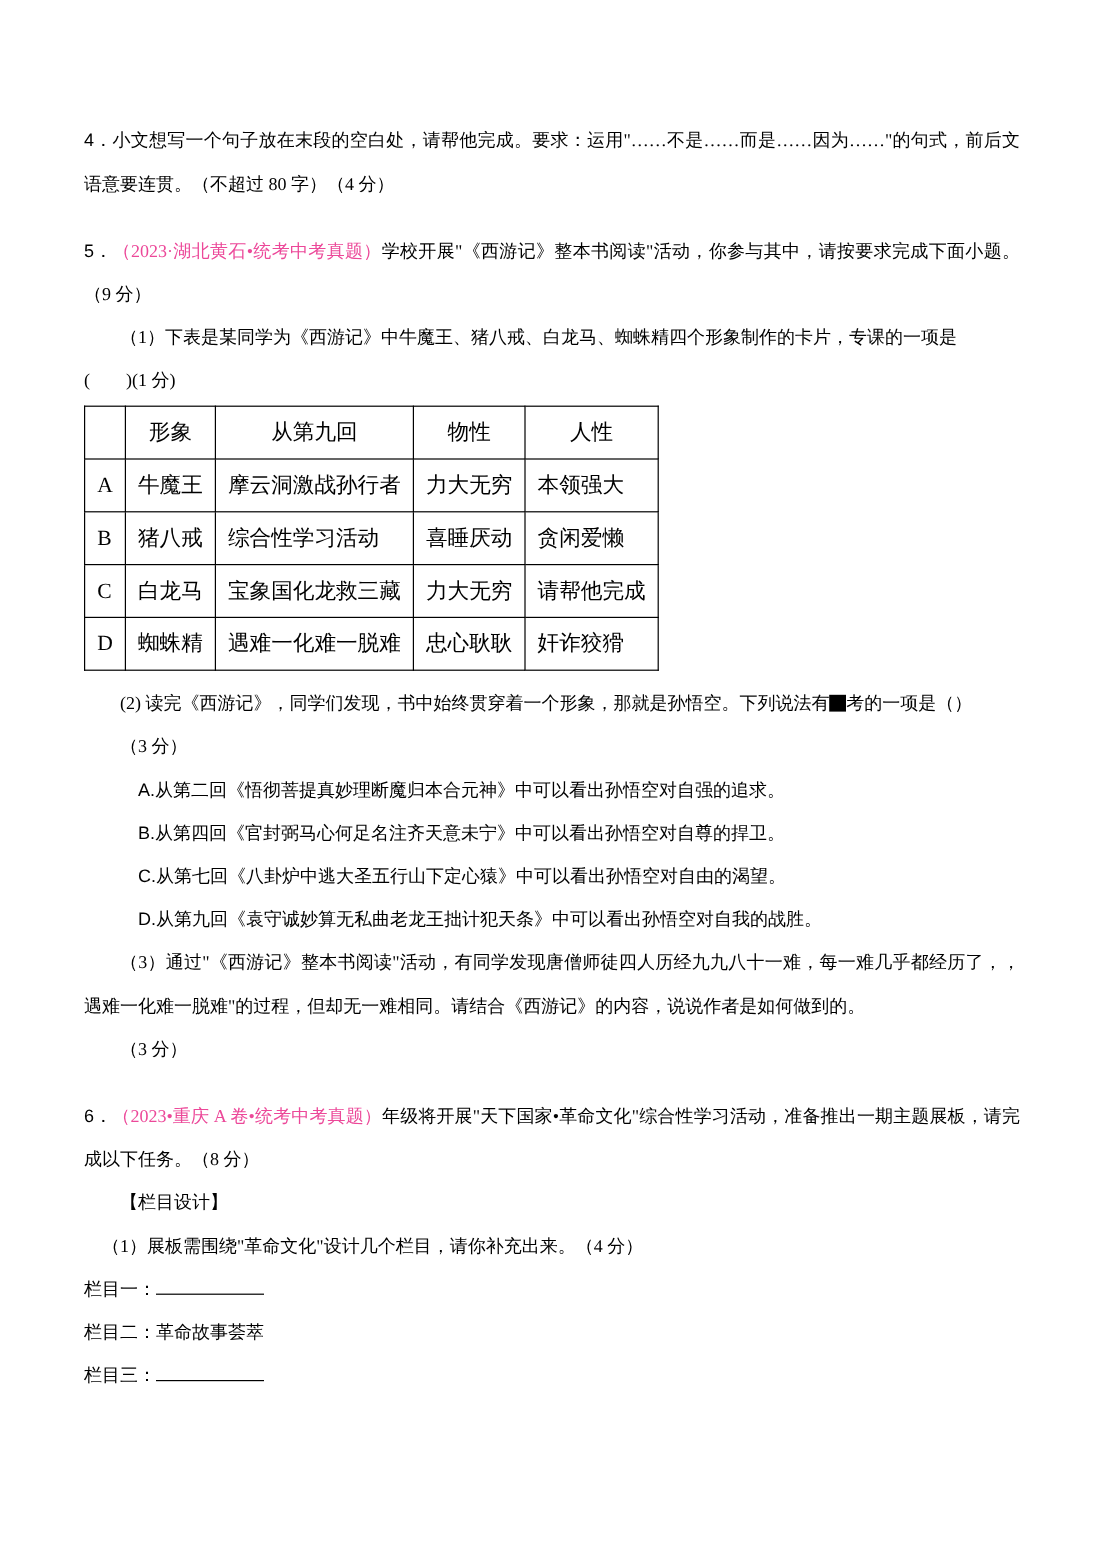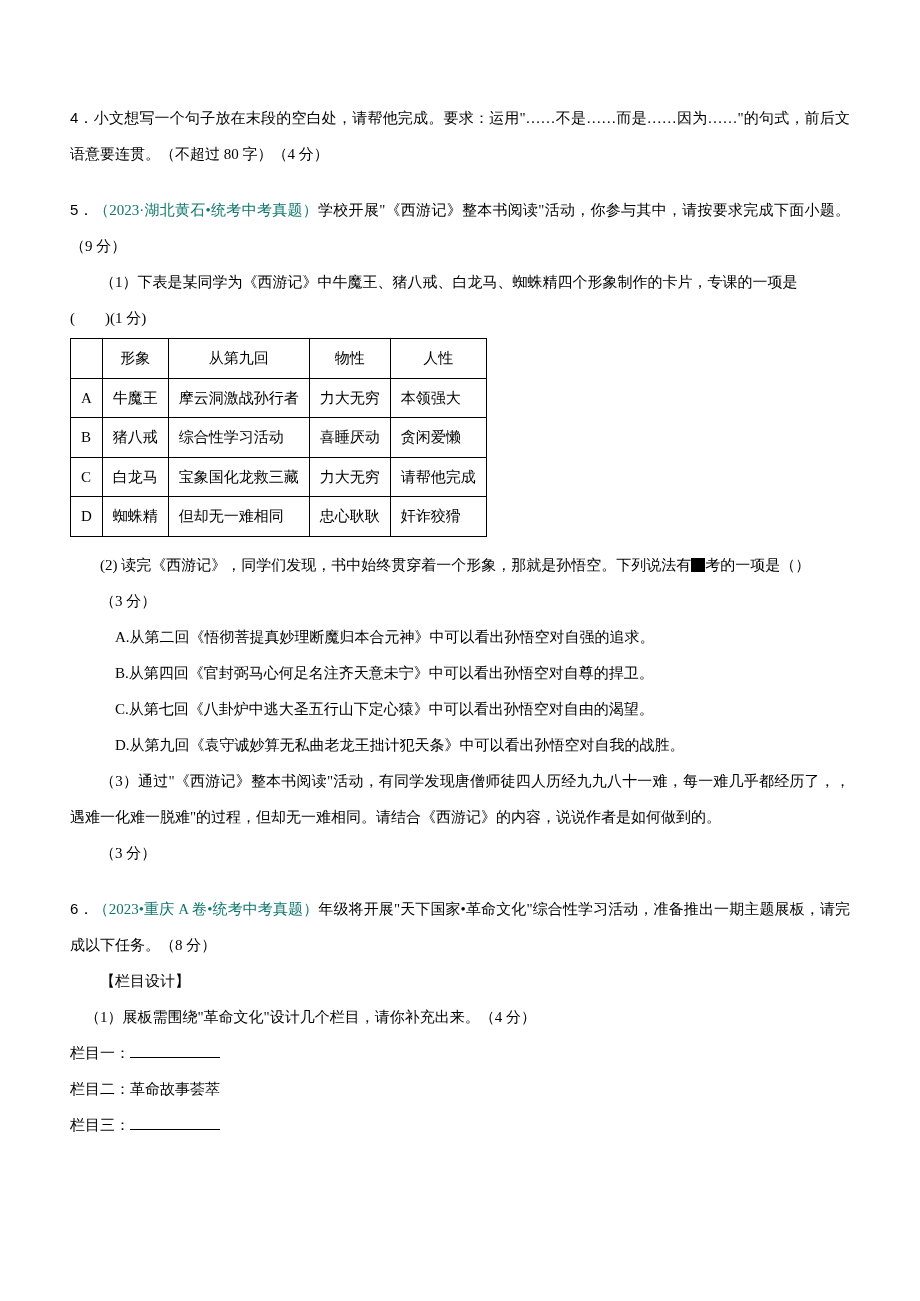--- a/index.html
+++ b/index.html
@@ -13,43 +13,43 @@
     box-sizing: border-box;
     line-height: 2.4;
   }
   .para {
     text-align: justify;
   }
   .qnum {
     font-family: Arial, sans-serif;
   }
   .red {
-    color: #0f766e;
+    color: #ec4899;
   }
   table {
     border-collapse: collapse;
     margin: 2px 0 10px 0;
   }
   td, th {
     border: 1px solid #000;
     padding: 8px 10px;
     text-align: center;
     font-family: "SimSun", "宋体", serif;
-    font-size: 15px;
+    font-size: 18px;
     line-height: 1.5;
   }
   td.left {
     text-align: left;
   }
   .indent {
     text-indent: 2em;
   }
   .opt {
     padding-left: 3em;
-    font-family: Liberation Serif, serif;
+    font-family: Liberation Sans, sans-serif;
   }
   .blank {
     display: inline-block;
     border-bottom: 1px solid #000;
     width: 90px;
     height: 1em;
     vertical-align: baseline;
   }
   .black-box {
     display: inline-block;
@@ -106,21 +106,21 @@
   <tr>
     <td class="left">C</td>
     <td class="left">白龙马</td>
     <td class="left">宝象国化龙救三藏</td>
     <td class="left">力大无穷</td>
     <td class="left">请帮他完成</td>
   </tr>
   <tr>
     <td class="left">D</td>
     <td class="left">蜘蛛精</td>
-    <td class="left">但却无一难相同</td>
+    <td class="left">遇难一化难一脱难</td>
     <td class="left">忠心耿耿</td>
     <td class="left">奸诈狡猾</td>
   </tr>
 </tbody>
   </table>
 
 <div class="para indent">
   <span>(2) 读完《西游记》，同学们发现，书中始终贯穿着一个形象，那就是孙悟空。下列说法有</span><span class="black-box"></span><span>考的一项是（）</span>
 </div>
 <div class="para indent">（3 分）</div>

